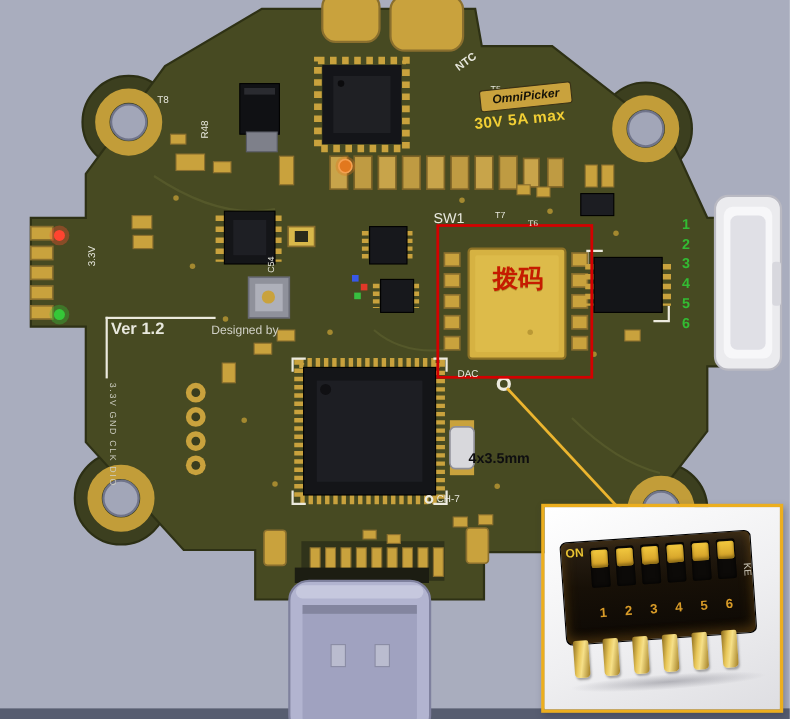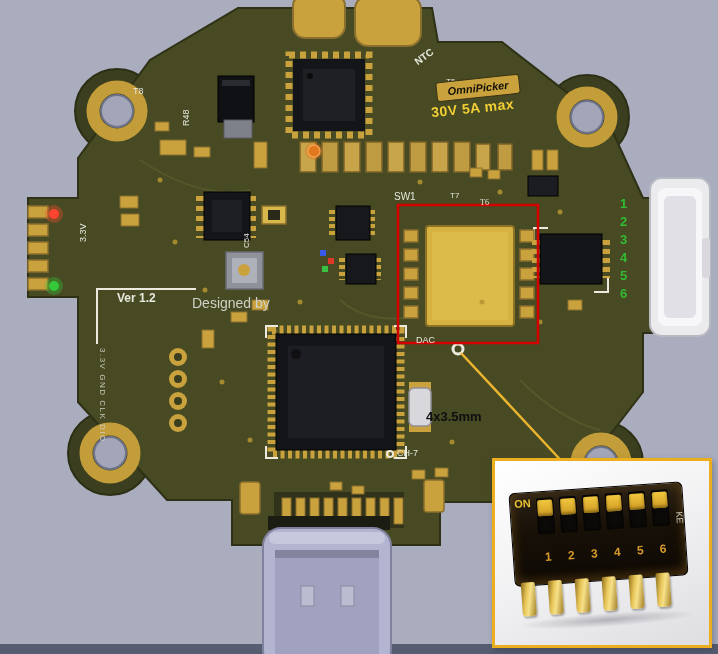--- a/index.html
+++ b/index.html
@@ -278,45 +278,46 @@
       <circle cx="482" cy="302" r="2.5"></circle>
         <circle cx="540" cy="322" r="2.5"></circle>
         <circle cx="205" cy="290" r="2.5"></circle>
     </g>
 
     <circle cx="458" cy="349" r="5" fill="none" stroke="#eceade" stroke-width="3"></circle>
     <line x1="461" y1="353" x2="568" y2="468" stroke="#ecb52f" stroke-width="2.5"></line>
     <rect x="398" y="205" width="140" height="138" fill="none" stroke="#d40000" stroke-width="2.5"></rect>
   </svg>
 
-  <span class="lbl" style="left:133px;top:87px;font-size:9px;">T8</span>
+  <span class="lbl" style="left:143px;top:87px;font-size:9px;">T8</span>
   <span class="lbl rot-ccw" style="left:182px;top:126px;font-size:9px;">R48</span>
   <span class="lbl" style="left:446px;top:78px;font-size:8px;">T5</span>
   <span class="lbl" style="left:414px;top:52px;font-size:10px;font-weight:bold;transform:rotate(-36deg);">NTC</span>
 
   <div class="badge">
     <span>OmniPicker</span>
   </div>
   <span class="lbl" style="left:431px;top:101px;font-size:14px;font-weight:bold;color:#f2cf35;transform:rotate(-6deg);letter-spacing:.5px;">30V 5A max</span>
 
-  <span class="lbl" style="left:394px;top:192px;font-size:10px;">SW1</span>
+  <span class="lbl" style="left:394px;top:192px;font-size:13px;">SW1</span>
   <span class="lbl" style="left:450px;top:192px;font-size:8px;">T7</span>
   <span class="lbl" style="left:480px;top:199px;font-size:8px;font-family:Liberation Serif, serif;">T6</span>
   <span class="lbl rot-ccw" style="left:243px;top:248px;font-size:8px;">C54</span>
   <span class="lbl rot-ccw" style="left:79px;top:242px;font-size:9px;">3.3V</span>
   <span class="lbl" style="left:106px;top:348px;font-size:8px;color:#ccccc0;letter-spacing:1.5px;transform:rotate(90deg);transform-origin:0 0;">3.3V GND CLK DIO</span>
 
   <div class="ver-bracket"></div>
-  <span class="lbl" style="left:101px;top:292px;font-size:12px;font-weight:bold;margin-left:16px;">Ver 1.2</span>
-  <span class="lbl" style="left:158px;top:296px;font-size:14px;color:#d0d0c6;padding-left:34px;">Designed by</span>
+  <span class="lbl" style="left:101px;top:292px;font-size:15px;font-weight:bold;">Ver 1.2</span>
+  <span class="lbl" style="left:158px;top:296px;font-size:11px;color:#d0d0c6;padding-left:34px;">Designed by</span>
 
   <span class="lbl" style="left:416px;top:336px;font-size:9px;font-weight:normal;">DAC</span>
   <span class="lbl" style="left:397px;top:449px;font-size:9px;">CH-7</span>
   <span class="lbl" style="left:426px;top:410px;font-size:13px;font-weight:bold;color:#0e0e10;">4x3.5mm</span>
 
+  <div class="cjk" style="left:428px;top:238px;">拨码</div>
 
   <span class="lbl" style="left:620px;top:197px;font-size:13px;font-weight:bold;color:#33bb33;">1</span>
   <span class="lbl" style="left:620px;top:215px;font-size:13px;font-weight:bold;color:#33bb33;">2</span>
   <span class="lbl" style="left:620px;top:233px;font-size:13px;font-weight:bold;color:#33bb33;">3</span>
   <span class="lbl" style="left:620px;top:251px;font-size:13px;font-weight:bold;color:#33bb33;">4</span>
   <span class="lbl" style="left:620px;top:269px;font-size:13px;font-weight:bold;color:#33bb33;">5</span>
   <span class="lbl" style="left:620px;top:287px;font-size:13px;font-weight:bold;color:#33bb33;">6</span>
 
   <div class="inset">
     <div class="sw-wrap">

